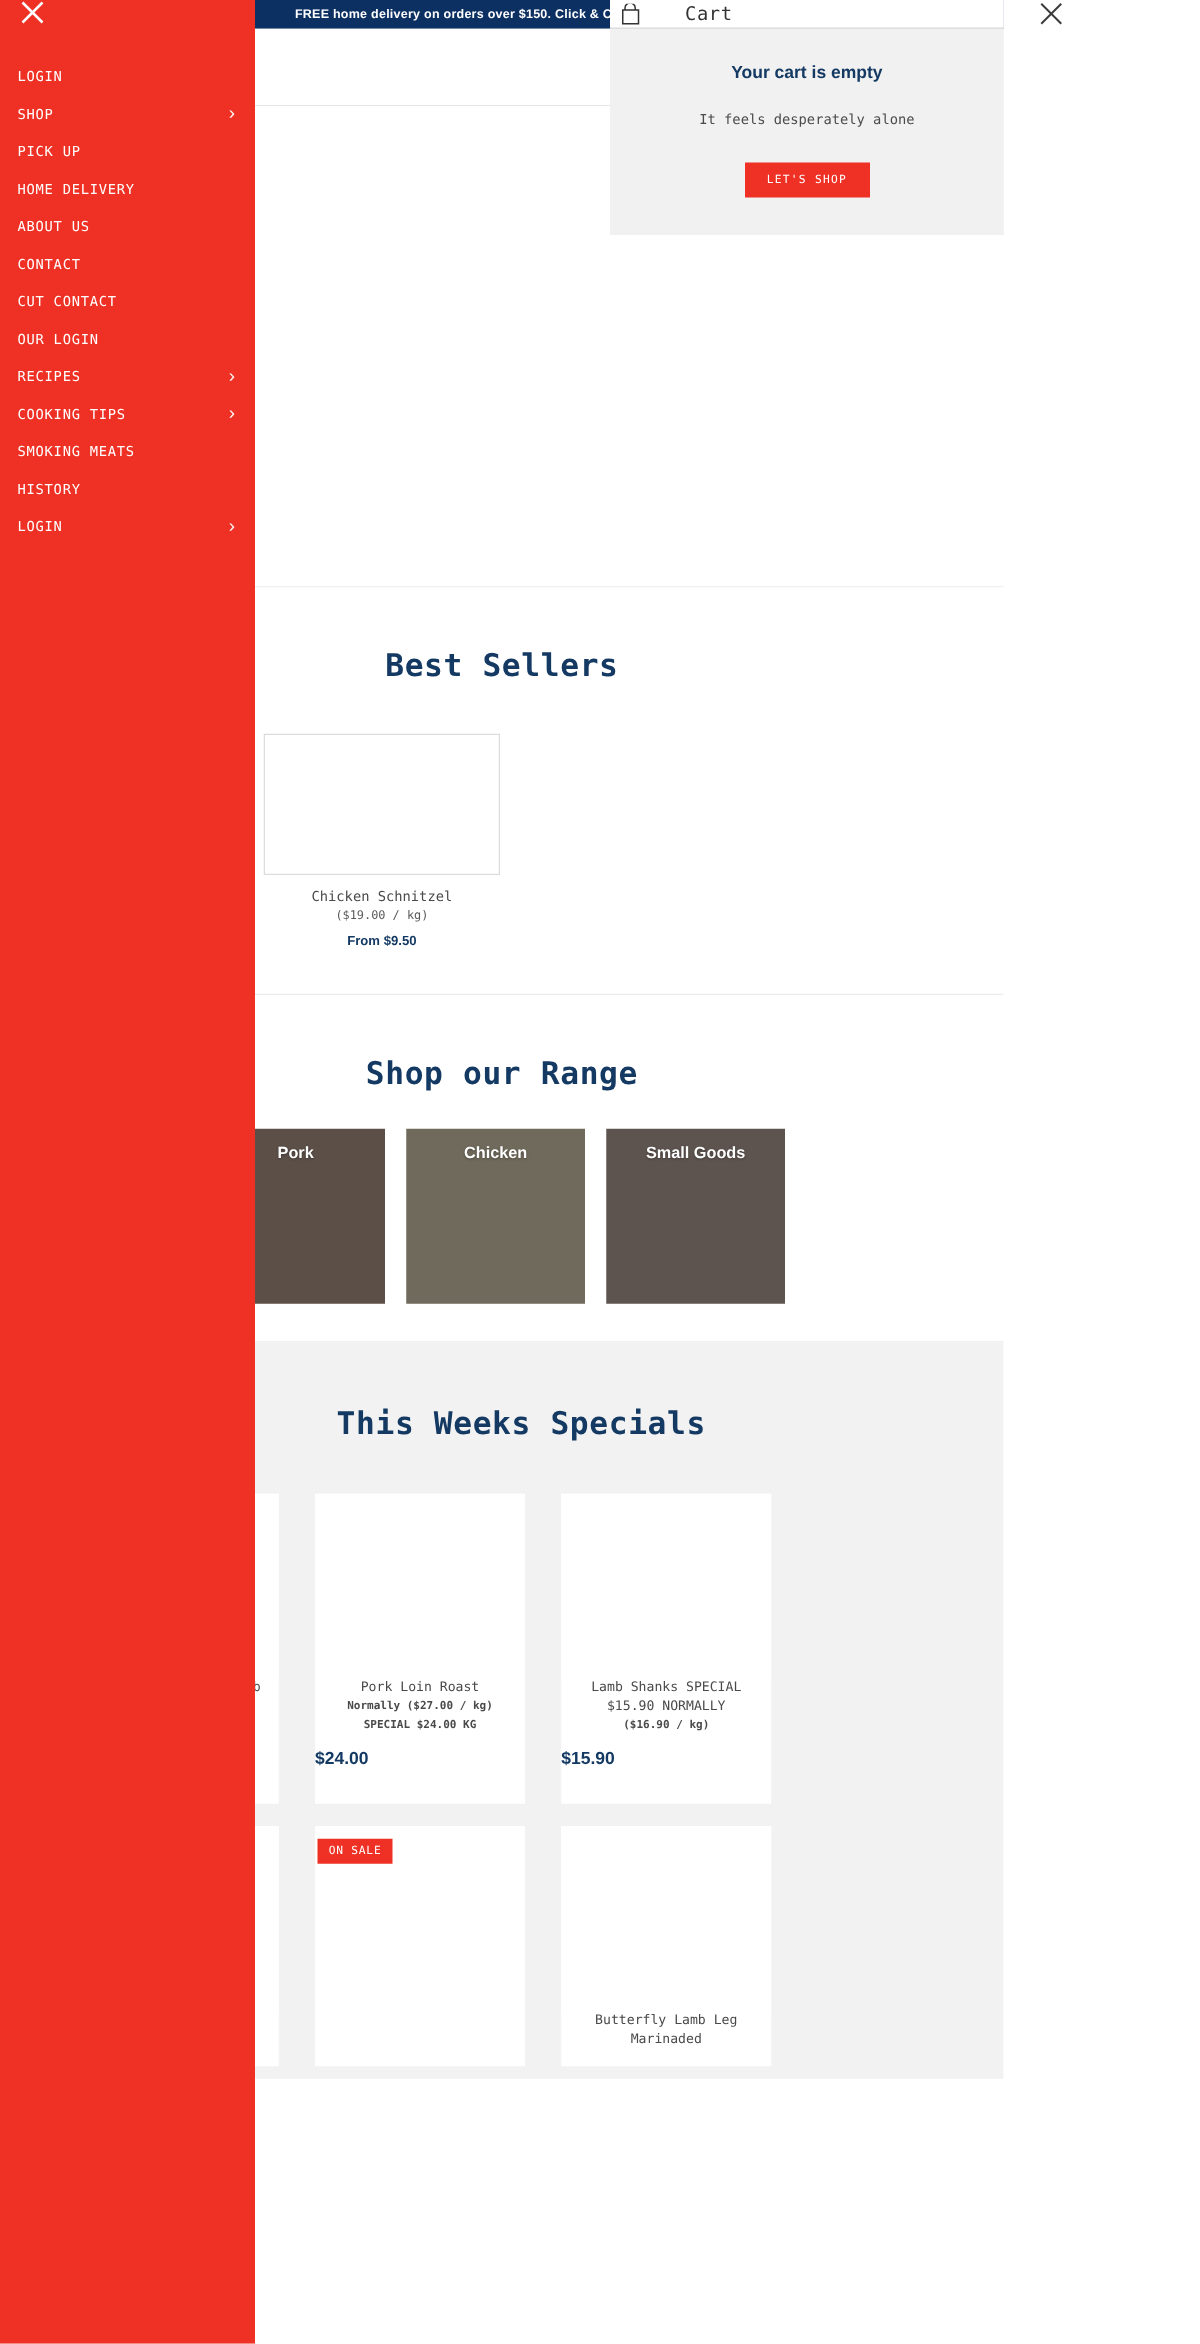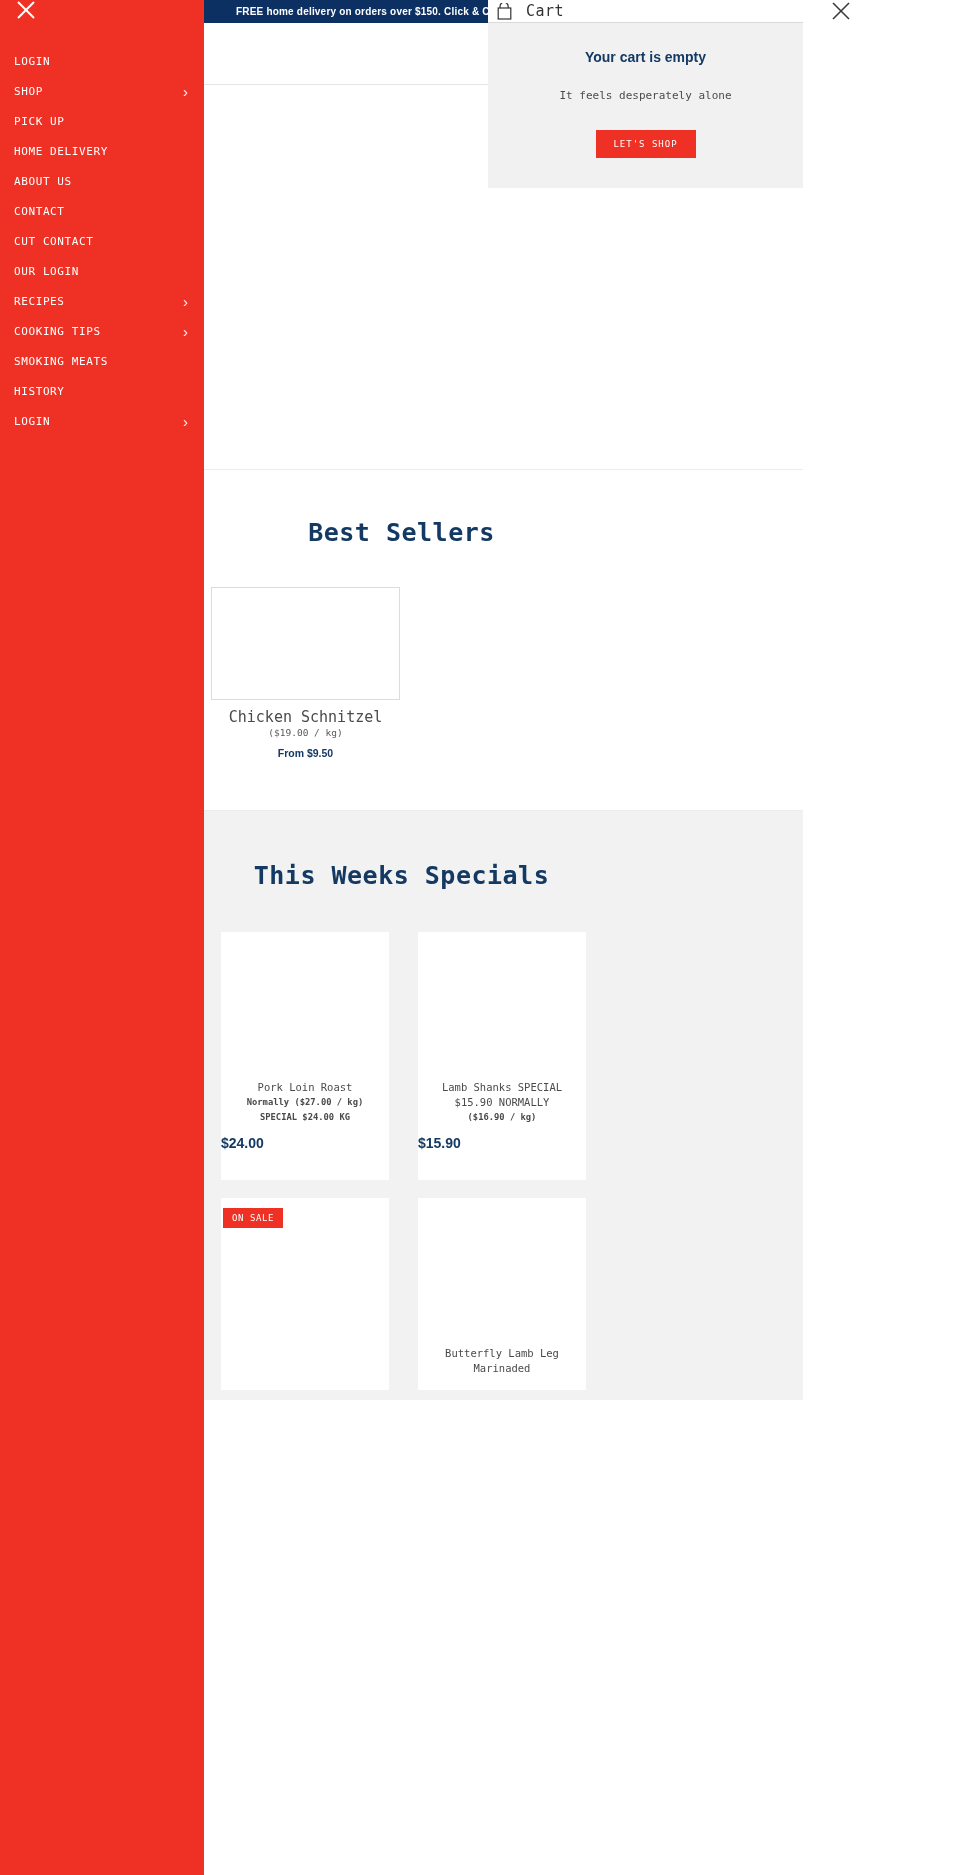--- a/index.html
+++ b/index.html
@@ -43,21 +43,21 @@
     background: #ffffff;
     border-bottom: 1px solid #e6e6e6;
   }
   .hero-blank {
     height: 385px;
     background: #ffffff;
     border-bottom: 1px solid #ececec;
   }
   
   .section { background: #ffffff; }
-  .section.grey { background: #f2f2f2; }
+  .section.grey { background: #f2f2f2; padding-left: 31px; }
   .section-title {
     text-align: center;
     color: #143a63;
     font-family: "DejaVu Sans Mono", monospace;
     font-weight: bold;
     font-size: 25px;
     letter-spacing: .5px;
   }
   
   .best-sellers { padding-top: 48px; padding-bottom: 36px; border-bottom: 1px solid #ececec; }
@@ -97,21 +97,21 @@
     background: #ee3124;
     color: #ffffff;
     font-size: 9px;
     letter-spacing: .6px;
     padding: 5px 9px;
     z-index: 5;
   }
   .prod-name {
     margin-top: 10px;
     text-align: center;
-    font-size: 15px;
+    font-size: 11px;
     color: #4a4a4a;
     line-height: 15px;
   }
   .prod-unit {
     text-align: center;
     font-size: 9.5px;
     color: #5a5a5a;
     line-height: 15px;
   }
   .prod-price {
@@ -275,21 +275,21 @@
     width: 26px;
     display: flex;
     justify-content: center;
     align-items: center;
     padding-left: 6px;
   }
   .cart-title {
     font-family: "DejaVu Sans Mono", monospace;
     font-size: 15px;
     color: #333333;
-    margin-left: 12px;
+    margin-left: 34px;
     letter-spacing: .5px;
   }
   .cart-close {
     position: absolute;
     right: -53px;
     top: 0px;
     width: 30px;
     height: 22px;
     cursor: pointer;
     display: flex;
@@ -375,20 +375,37 @@
           <div class="prod-unit">($19.00 / kg)</div>
           <div class="prod-price">
             <span>From $9.50</span>
           </div>
         </div>
 
 
       </div>
     </div>
 
+    <div class="section range">
+      <div class="section-title range-title">Shop our Range</div>
+      <div class="cat-row">
+        <div class="cat-tile" style="background:#6b6058">
+          <span class="cat-label">Lamb</span>
+        </div>
+        <div class="cat-tile" style="background:#5b4f48">
+          <span class="cat-label">Pork</span>
+        </div>
+        <div class="cat-tile" style="background:#706a5c">
+          <span class="cat-label">Chicken</span>
+        </div>
+        <div class="cat-tile" style="background:#5e544f">
+          <span class="cat-label">Small Goods</span>
+        </div>
+      </div>
+    </div>
 
     <div class="section grey specials">
       <div class="section-title sp-title">This Weeks Specials</div>
 
       <div class="sp-grid">
         <div class="sp-card">
           <div class="sp-thumb">
             <span class="sp-badge">ON SALE</span>
           </div>
           <div class="sp-name">Crumbed/uncrumbed Lamb Cutlets</div>

